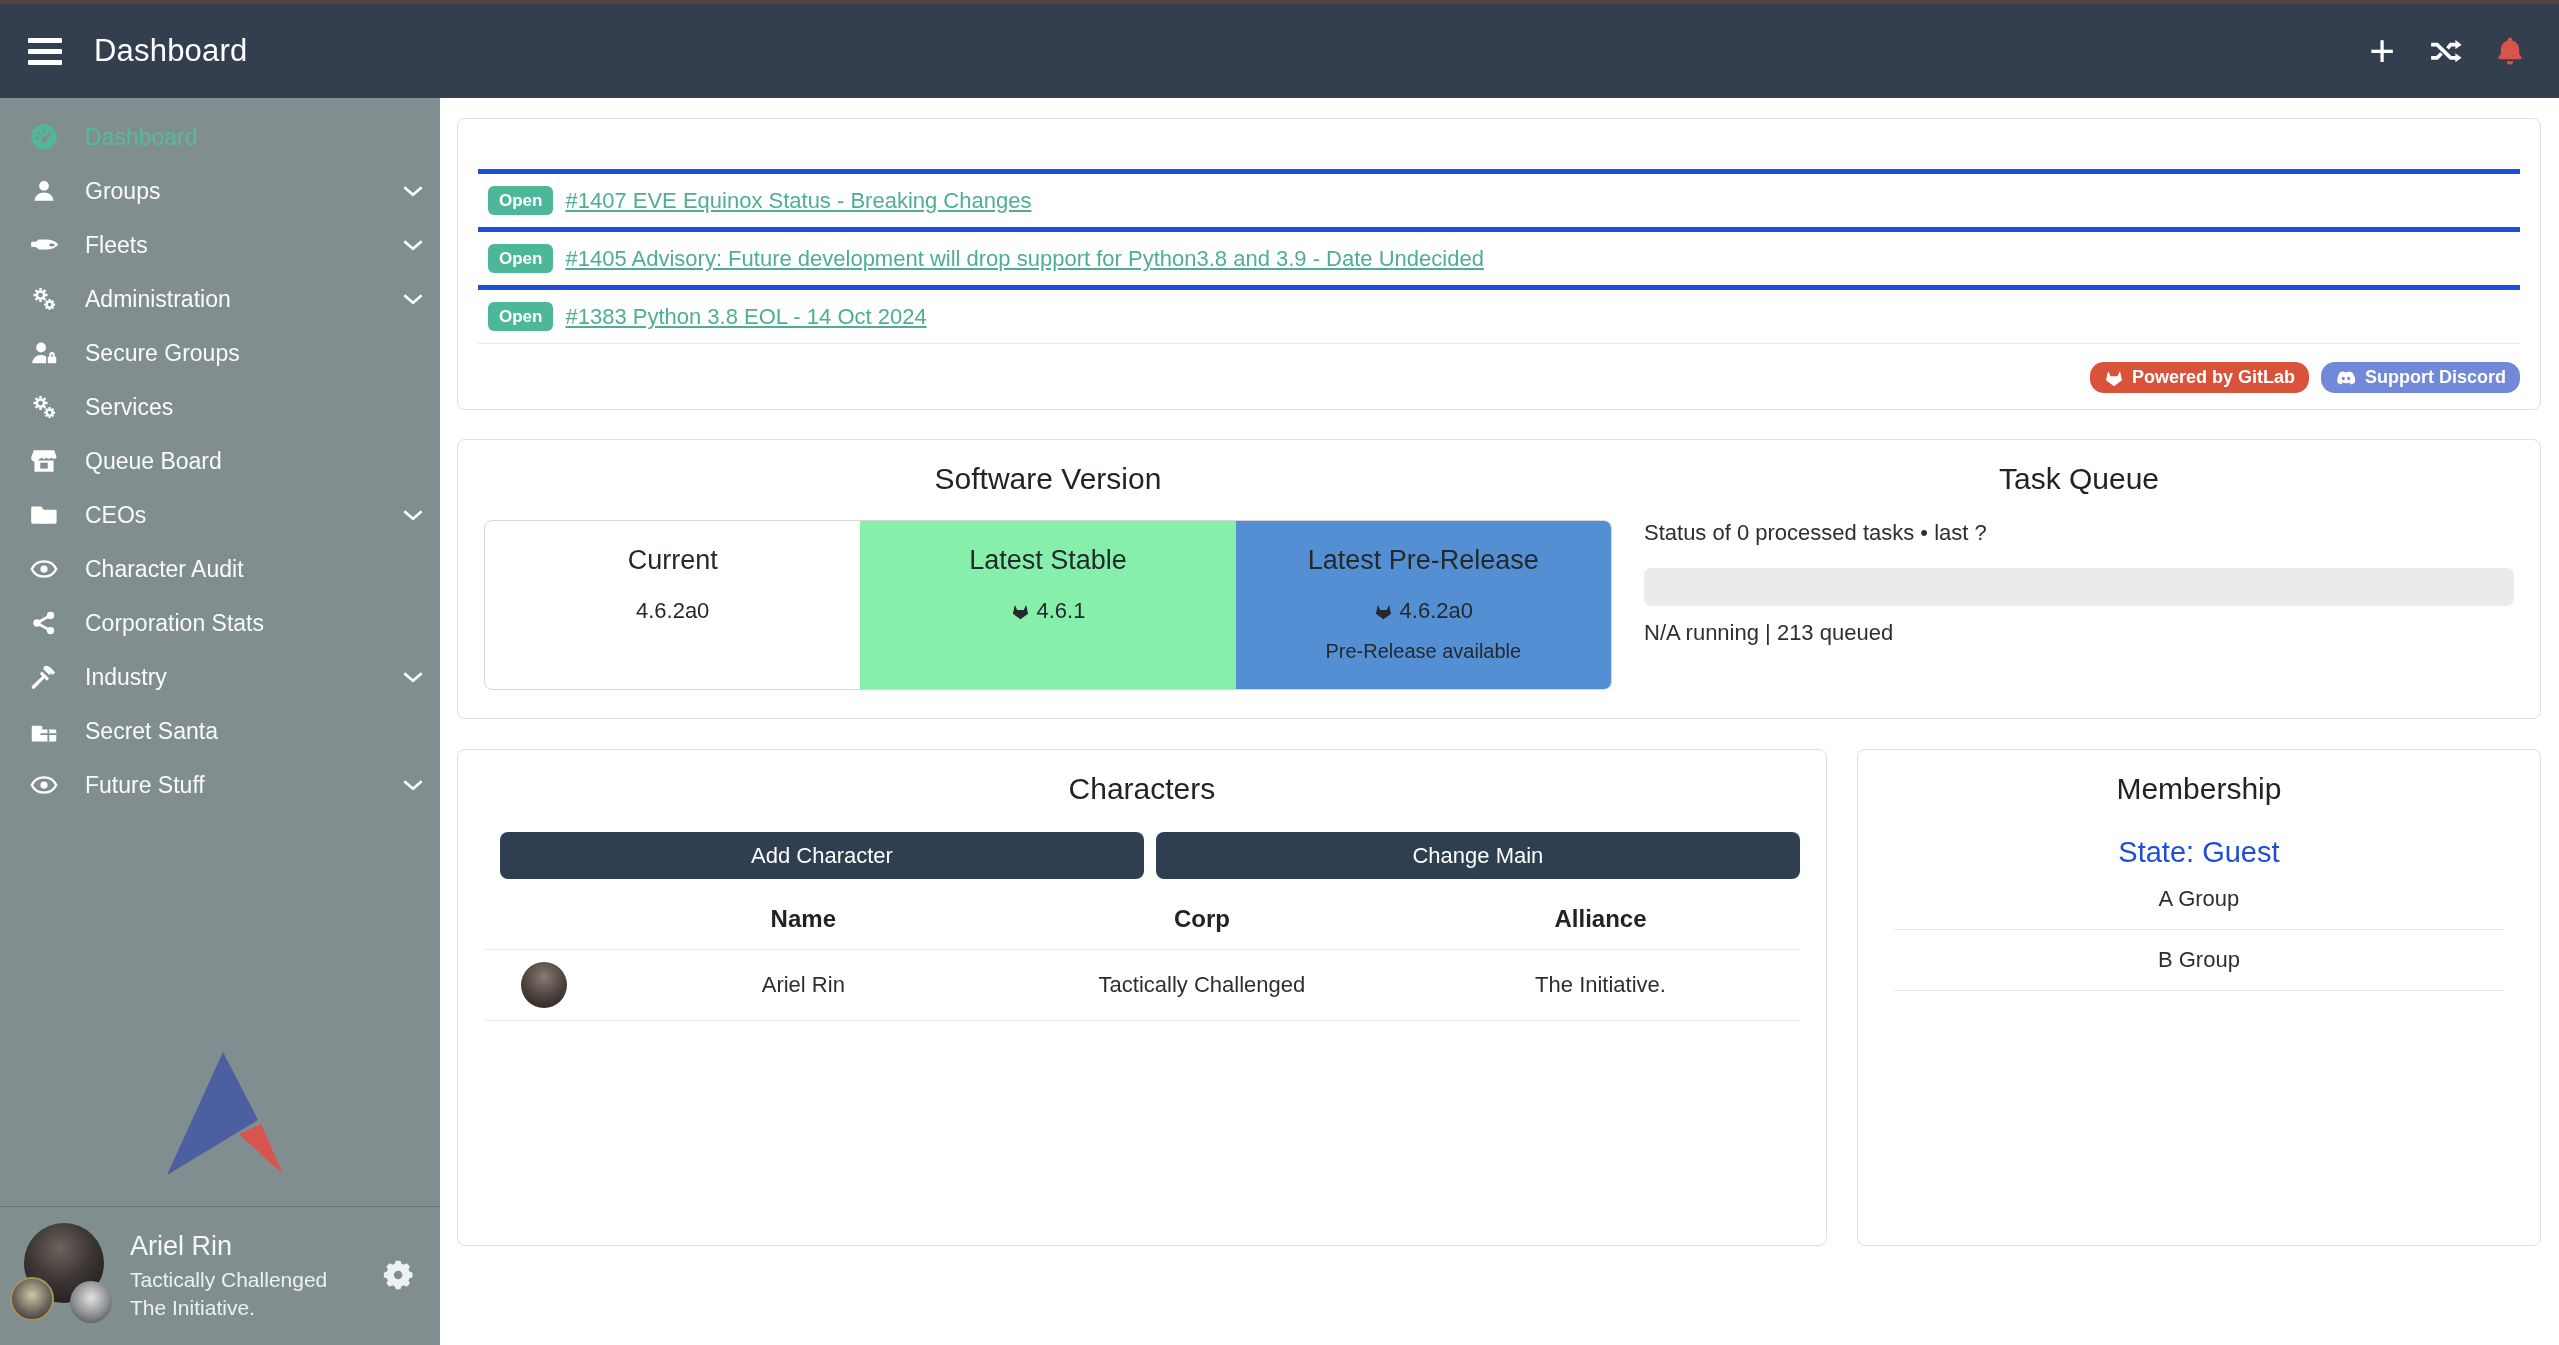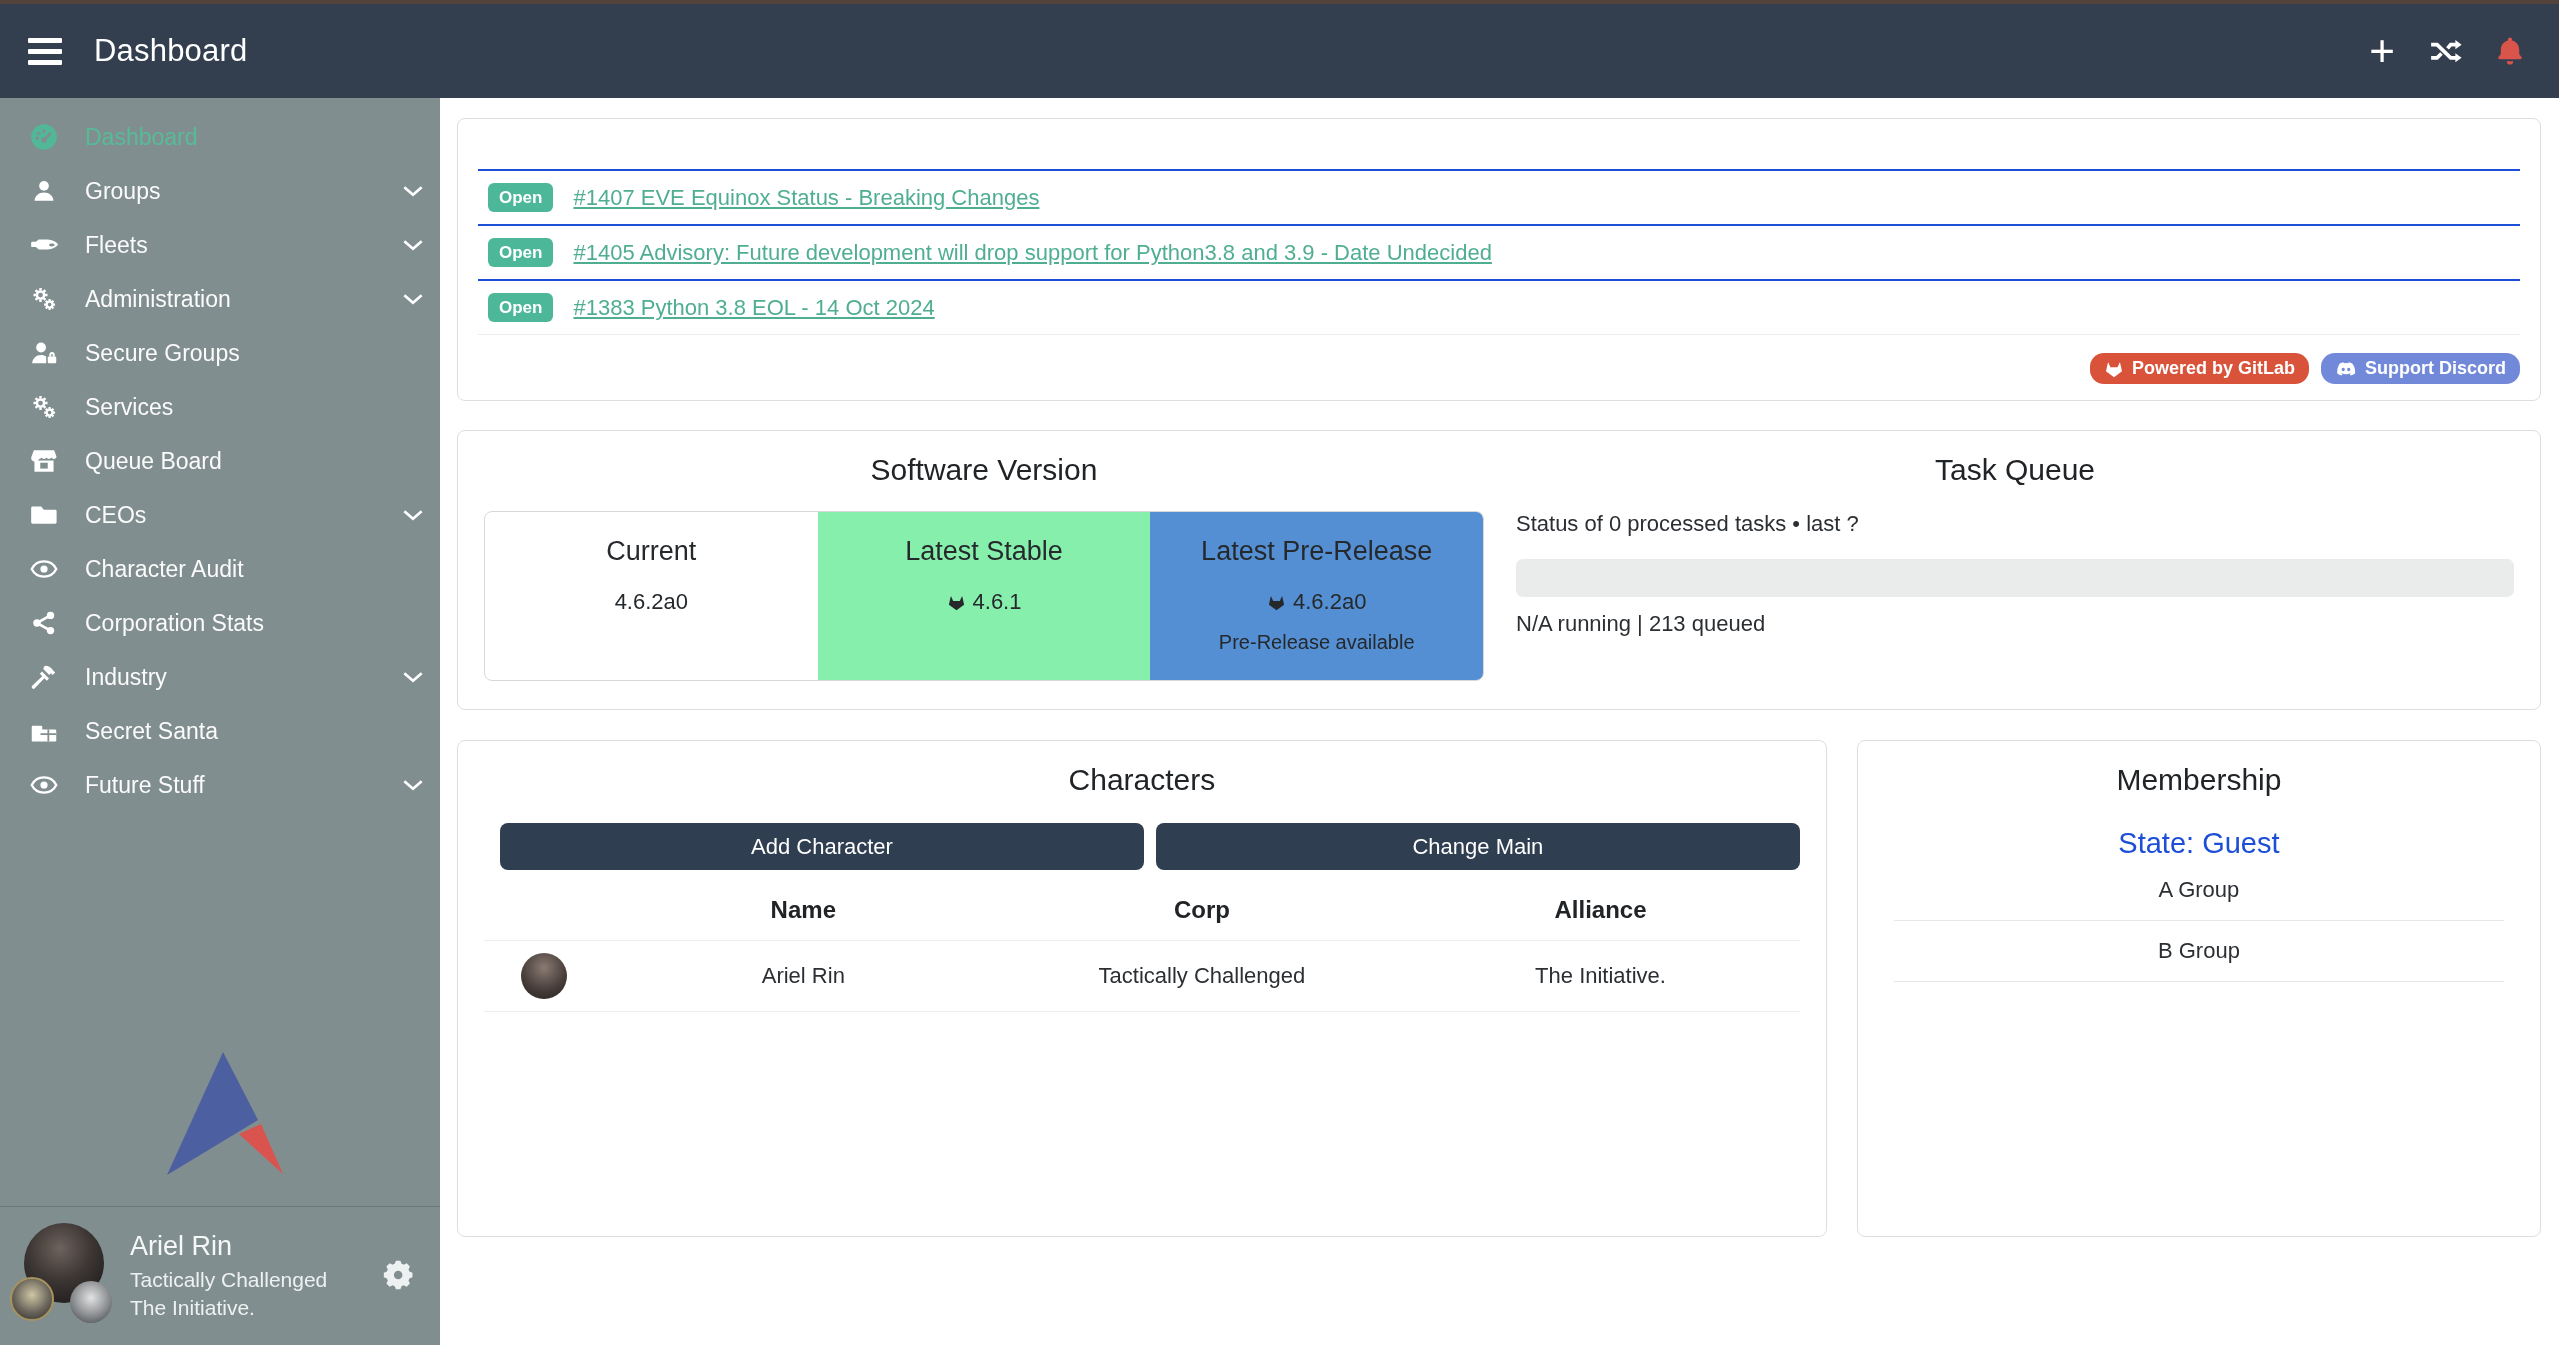--- a/index.html
+++ b/index.html
@@ -40,33 +40,33 @@
   .u-name{color:#f6f7f7;font-size:27px;margin-bottom:9px;}
   .u-corp,.u-alli{color:#eef1f1;font-size:21px;margin-top:7px;}
   .u-gear{margin-left:auto;width:34px;height:34px;cursor:pointer;}
   
   .main{flex:1;padding:20px 18px 0 17px;background:#fff;overflow:hidden;}
   .card{background:#fff;border:1px solid #dcdfe0;border-radius:8px;}
   h2.card-title{font-weight:400;font-size:30px;color:#202427;text-align:center;margin:0;}
   
   .card-notif{padding:24px 20px 16px;margin-bottom:29px;}
   .n-list{margin-top:26px;}
-  .n-row{display:flex;align-items:center;gap:20px;padding:12px 10px;border-top:2px solid #1d4ed8;}
+  .n-row{display:flex;align-items:center;gap:12px;padding:12px 10px;border-top:5px solid #1d4ed8;}
   .n-row:last-child{border-bottom:1px solid #ececec;}
   .badge-open{background:#4db79a;color:#fff;font-size:17px;font-weight:bold;
               padding:6px 11px;border-radius:6px;line-height:1;}
   .n-link{color:#4fae92;font-size:22px;text-decoration:underline;cursor:pointer;}
   .pill-row{display:flex;justify-content:flex-end;gap:12px;margin-top:18px;}
   .pill{display:flex;align-items:center;gap:8px;color:#fff;font-size:18px;font-weight:bold;
         border-radius:14px;padding:5px 14px;cursor:pointer;}
   .pill-gitlab{background:#d9533b;}
   .pill-discord{background:#7289da;}
   
   .card-sw{display:flex;padding:22px 26px 28px;margin-bottom:30px;gap:32px;}
-  .sw-col{width:1000px;flex-shrink:0;}
+  .sw-col{width:1128px;flex-shrink:0;}
   .tq-col{flex:1;}
   .ver-boxes{display:flex;margin-top:24px;border:1px solid #d8d8d8;border-radius:8px;overflow:hidden;height:170px;}
   .ver-box{flex:1;text-align:center;padding-top:24px;}
   .ver-box.stable{background:#86efac;}
   .ver-box.pre{background:#548fd3;}
   .ver-name{font-size:27px;color:#25292c;}
   .ver-num{font-size:22px;color:#25292c;margin-top:22px;display:flex;justify-content:center;align-items:center;gap:7px;}
   .ver-note{font-size:20px;color:#25292c;margin-top:16px;}
   .tq-status{font-size:22px;margin-top:24px;color:#2b2f33;}
   .tq-bar{height:38px;border-radius:7px;background:#e9eceb;margin-top:22px;}

